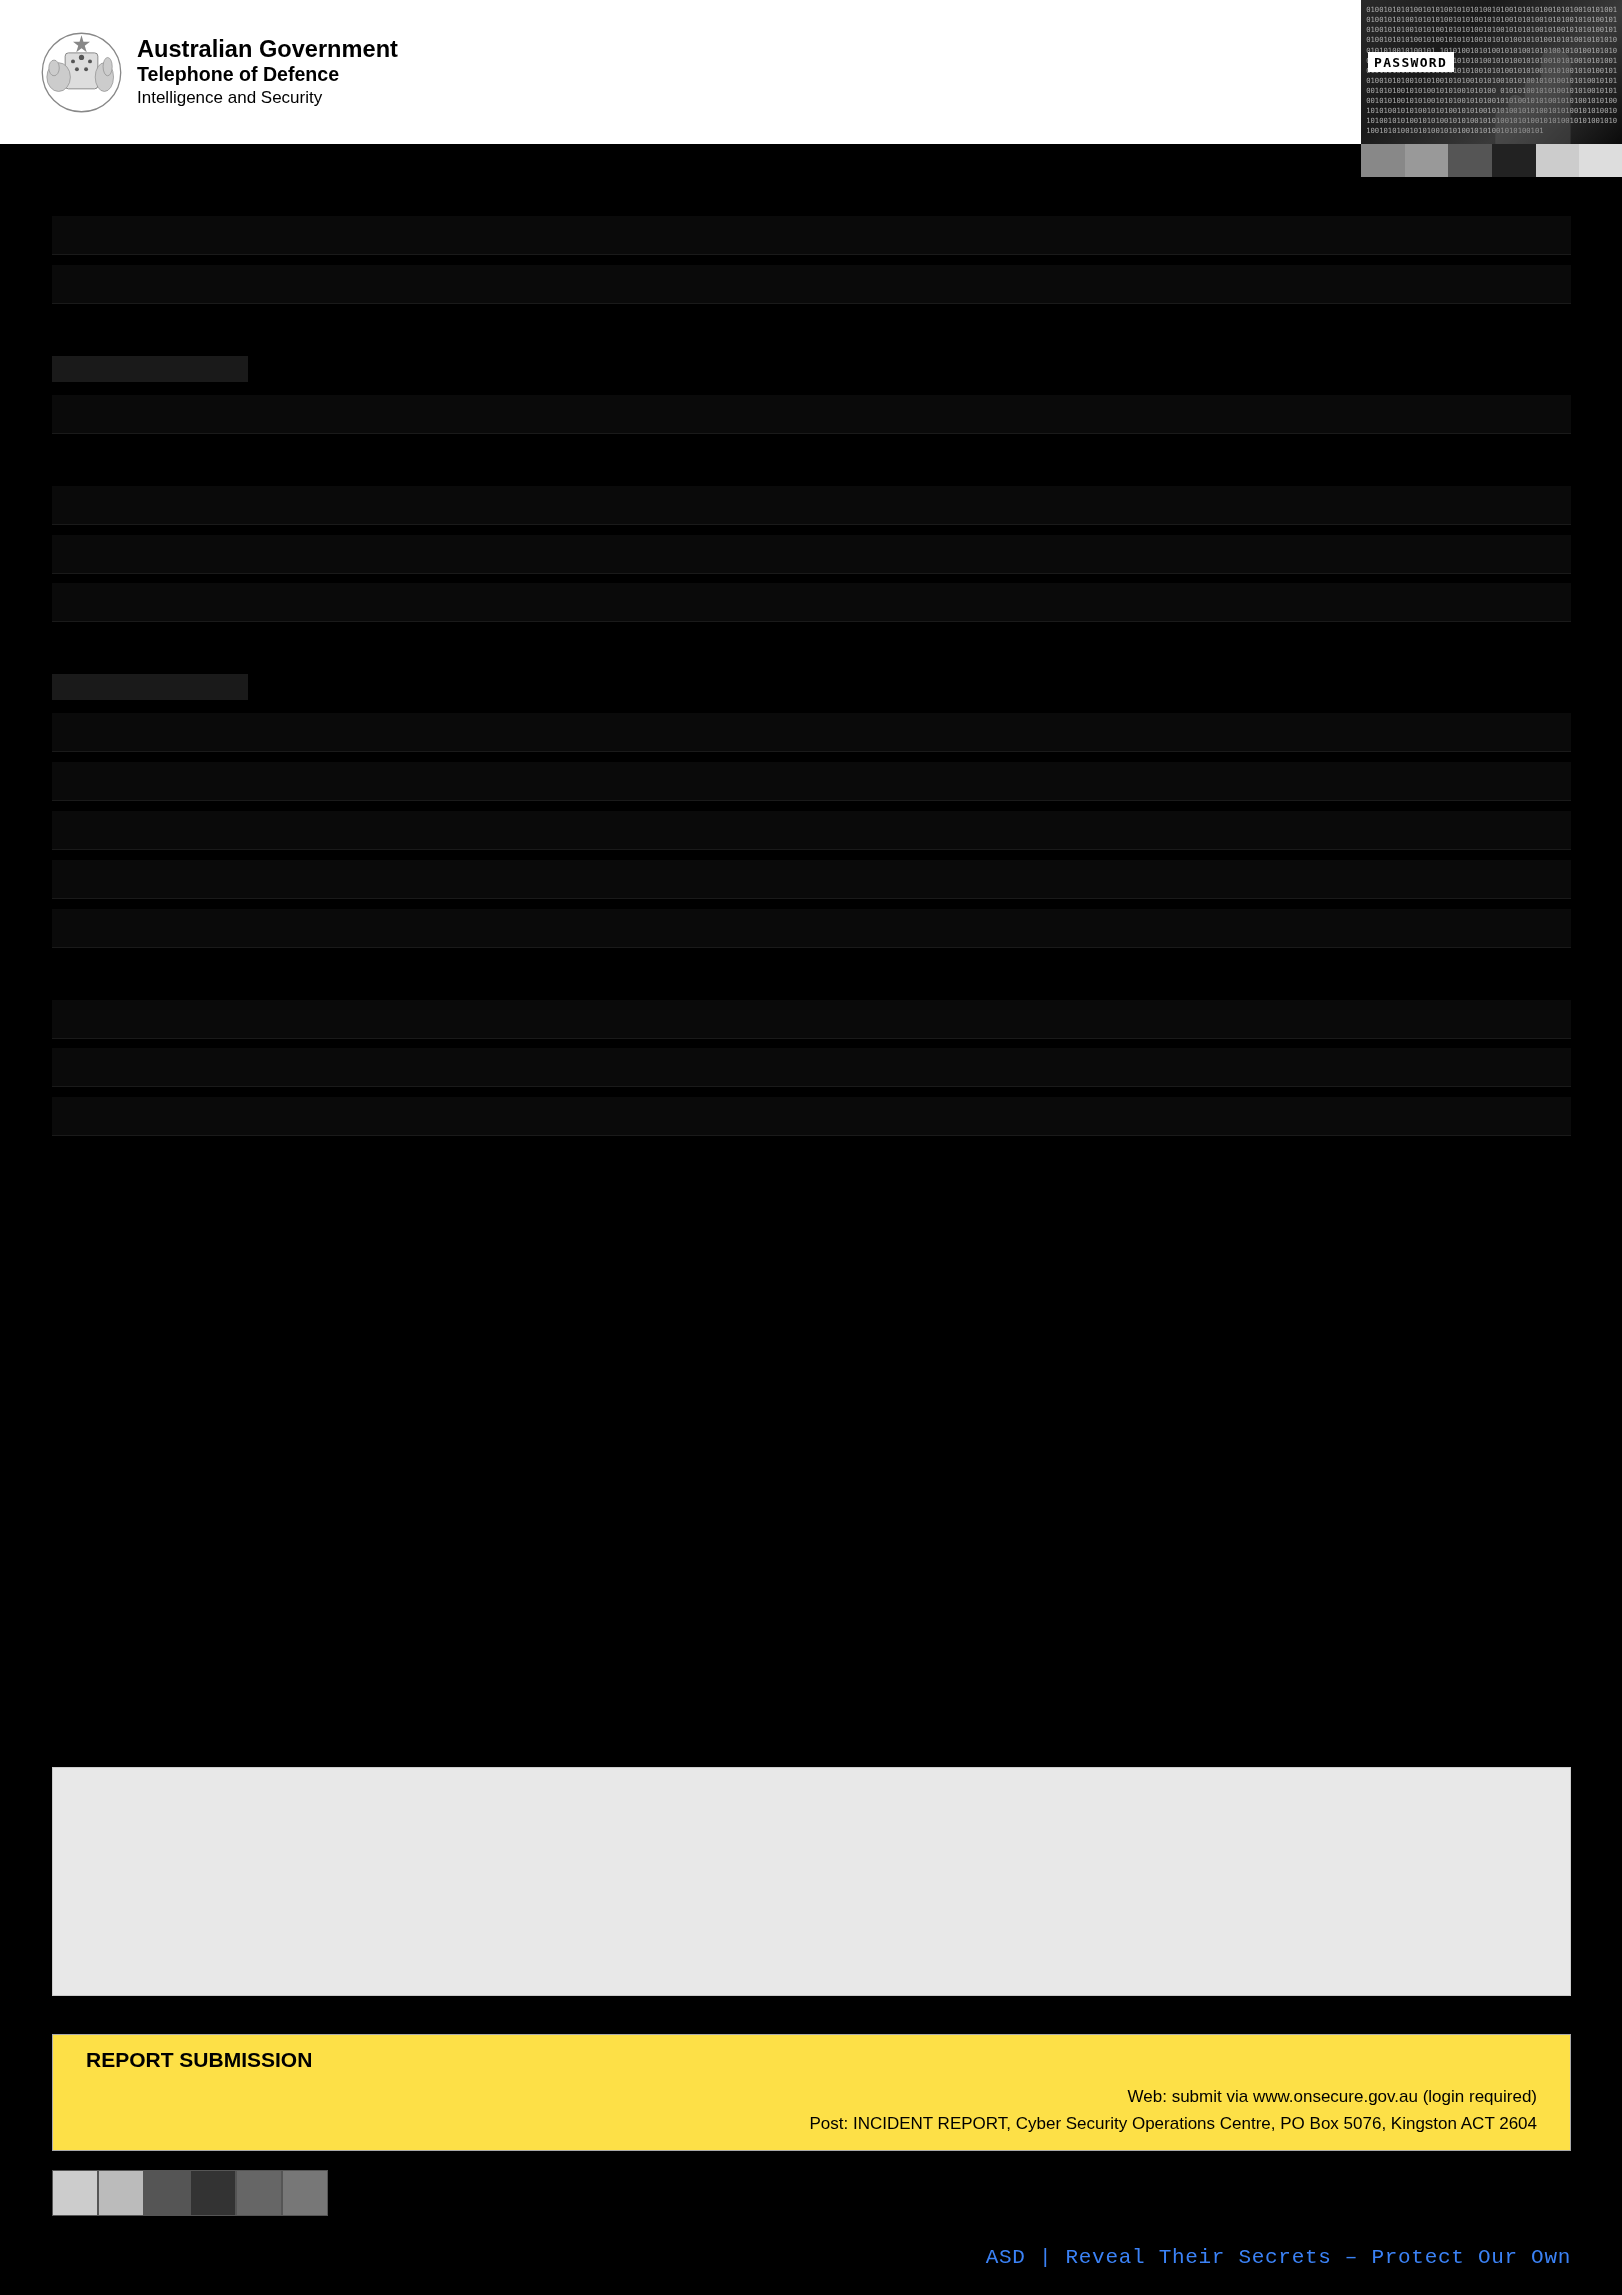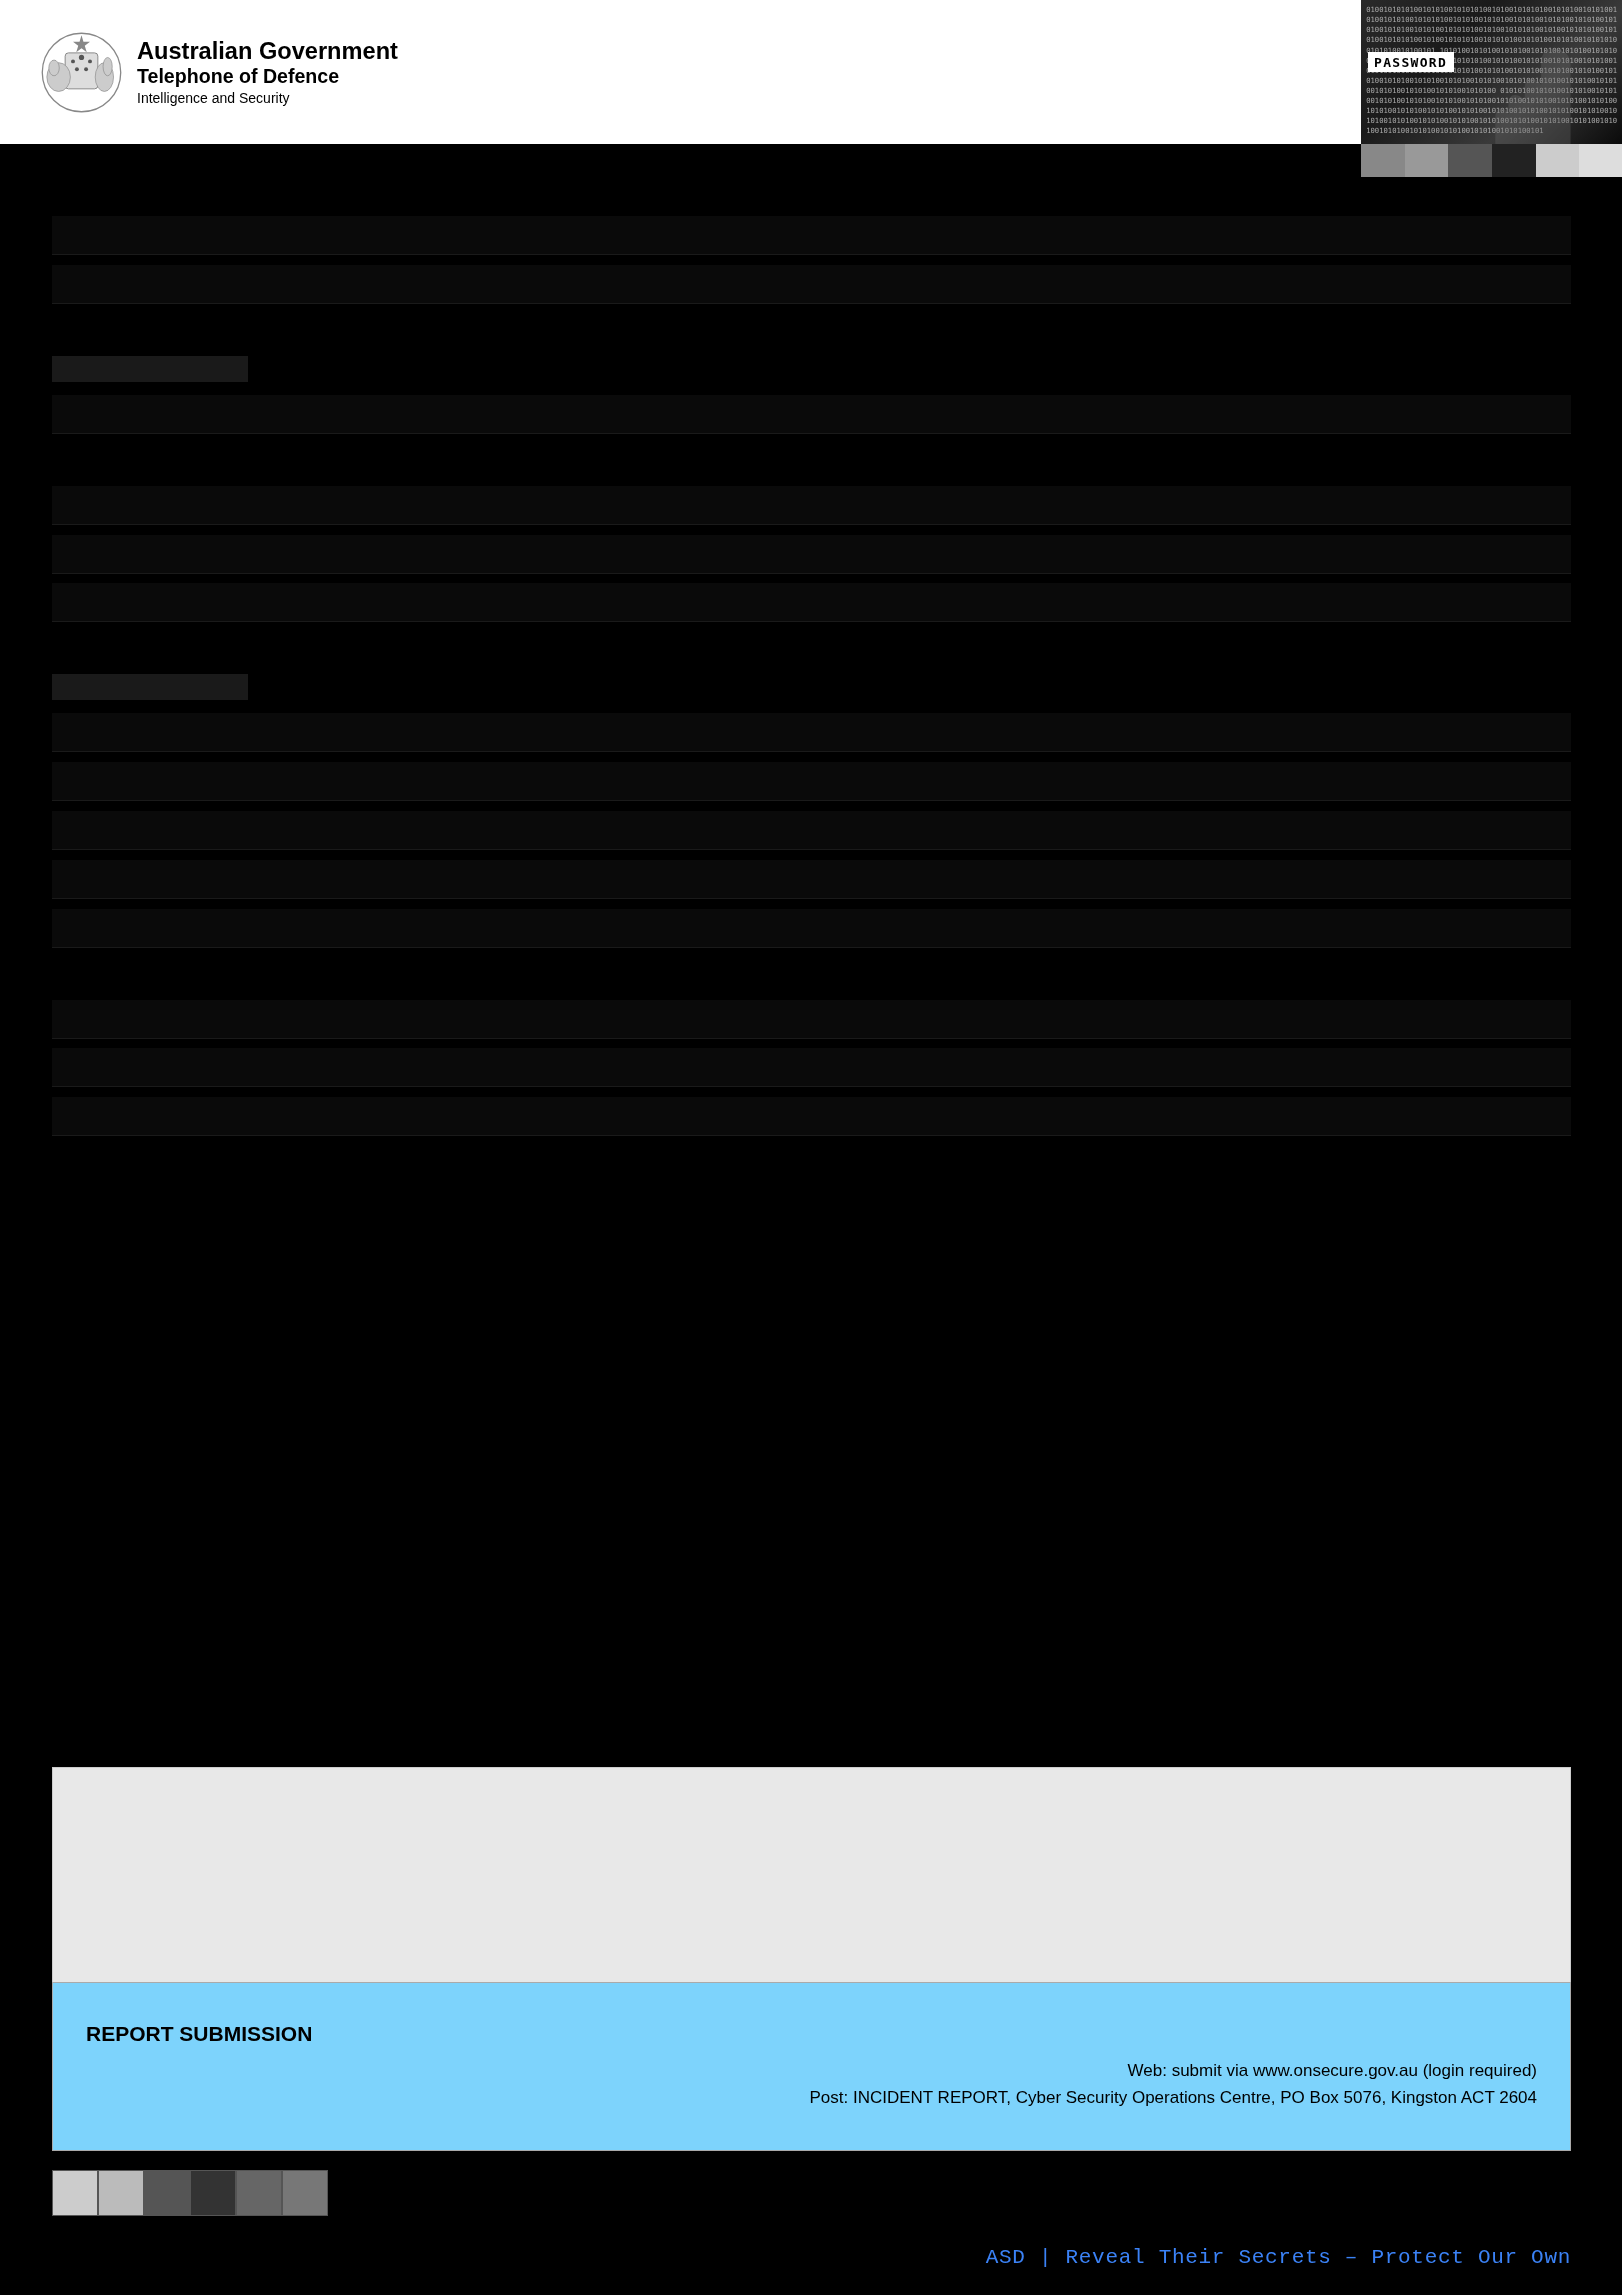--- a/index.html
+++ b/index.html
@@ -55,21 +55,21 @@
     }
 
     .gov-text .dept {
       font-size: 19.6px;
       font-weight: bold;
       color: #000000;
       line-height: 1.2;
     }
 
     .gov-text .intel {
-      font-size: 14px;
+      font-size: 17px;
       color: #000000;
       line-height: 1.3;
     }
 
     .title-area {
       flex: 1;
       display: flex;
       justify-content: center;
       align-items: center;
       padding-left: 26px;
@@ -135,23 +135,23 @@
       background-color: #e8e8e8;
       border: 0.7px solid #cccccc;
     }
 
     
     .submission-box {
       position: absolute;
       bottom: 144px;
       left: 52px;
       right: 52px;
-      background-color: #7dd3fc;
+      background-color: #fde047;
       border: 0.7px solid #aaaaaa;
-      padding: 39px 33px;
+      padding: 13px 33px;
     }
 
     .submission-title {
       font-size: 21px;
       font-weight: bold;
       color: #000000;
       margin-bottom: 10.5px;
       font-family: Arial, sans-serif;
     }
 

